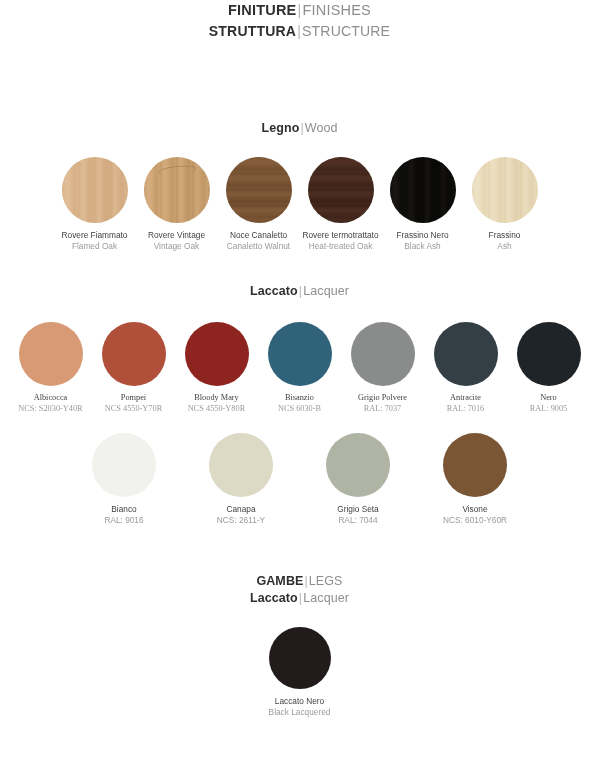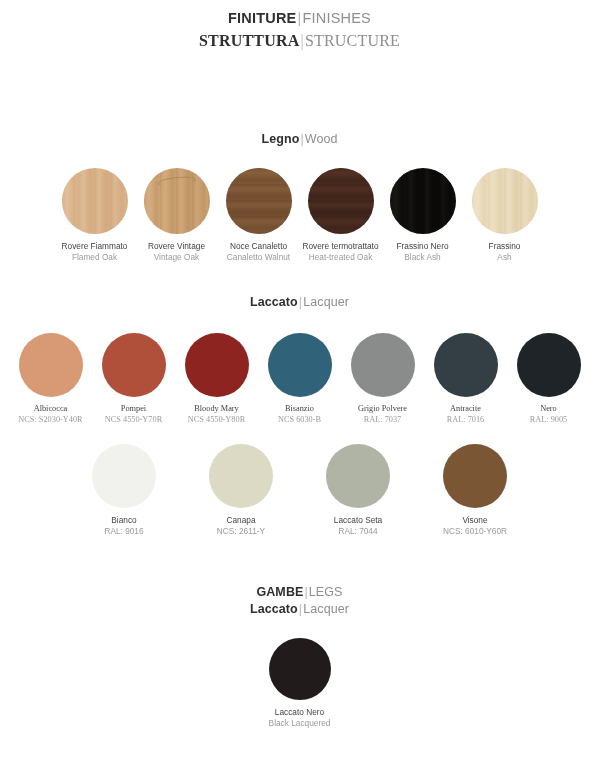--- a/index.html
+++ b/index.html
@@ -4,26 +4,26 @@
 <style>
   * { box-sizing: border-box; margin: 0; padding: 0; }
   html, body {
     width: 599px;
     height: 767px;
     background: #ffffff;
     font-family: "Liberation Sans", sans-serif;
     color: #3c3c3c;
     overflow: hidden;
   }
-  .page { position: relative; width: 599px; height: 619px; padding-top: 8px; }
+  .page { position: relative; width: 599px; height: 619px; }
 
   
   .doc-head { text-align: center; line-height: 1.45; }
   .doc-head .line1 { font-size: 14.5px; letter-spacing: .2px; }
-  .doc-head .line2 { font-size: 16px; letter-spacing: .2px; font-family: Liberation Serif, serif; }
+  .doc-head .line2 { font-size: 14px; letter-spacing: .2px; }
   .it { font-weight: bold; color: #2f2f2f; }
   .sep { color: #b9b9b9; font-weight: normal; padding: 0 1px; }
   .en { color: #8e8e8e; font-weight: normal; }
 
   .sect-head {
     text-align: center;
     font-size: 12.5px;
     letter-spacing: .1px;
   }
 
@@ -203,21 +203,21 @@
       <div class="cell lac">
         <div class="disc lacq" style="background: rgb(220, 217, 196);"></div>
         <div class="caption">
           <div class="cap-it">Canapa</div>
           <div class="cap-en">NCS: 2611-Y</div>
         </div>
       </div>
       <div class="cell lac">
         <div class="disc lacq" style="background: rgb(175, 180, 165);"></div>
         <div class="caption">
-          <div class="cap-it">Laccato Seta</div>
+          <div class="cap-it">Grigio Seta</div>
           <div class="cap-en">RAL: 7044</div>
         </div>
       </div>
       <div class="cell lac">
         <div class="disc lacq" style="background: rgb(122, 86, 52);"></div>
         <div class="caption">
           <div class="cap-it">Visone</div>
           <div class="cap-en">NCS: 6010-Y60R</div>
         </div>
       </div>

